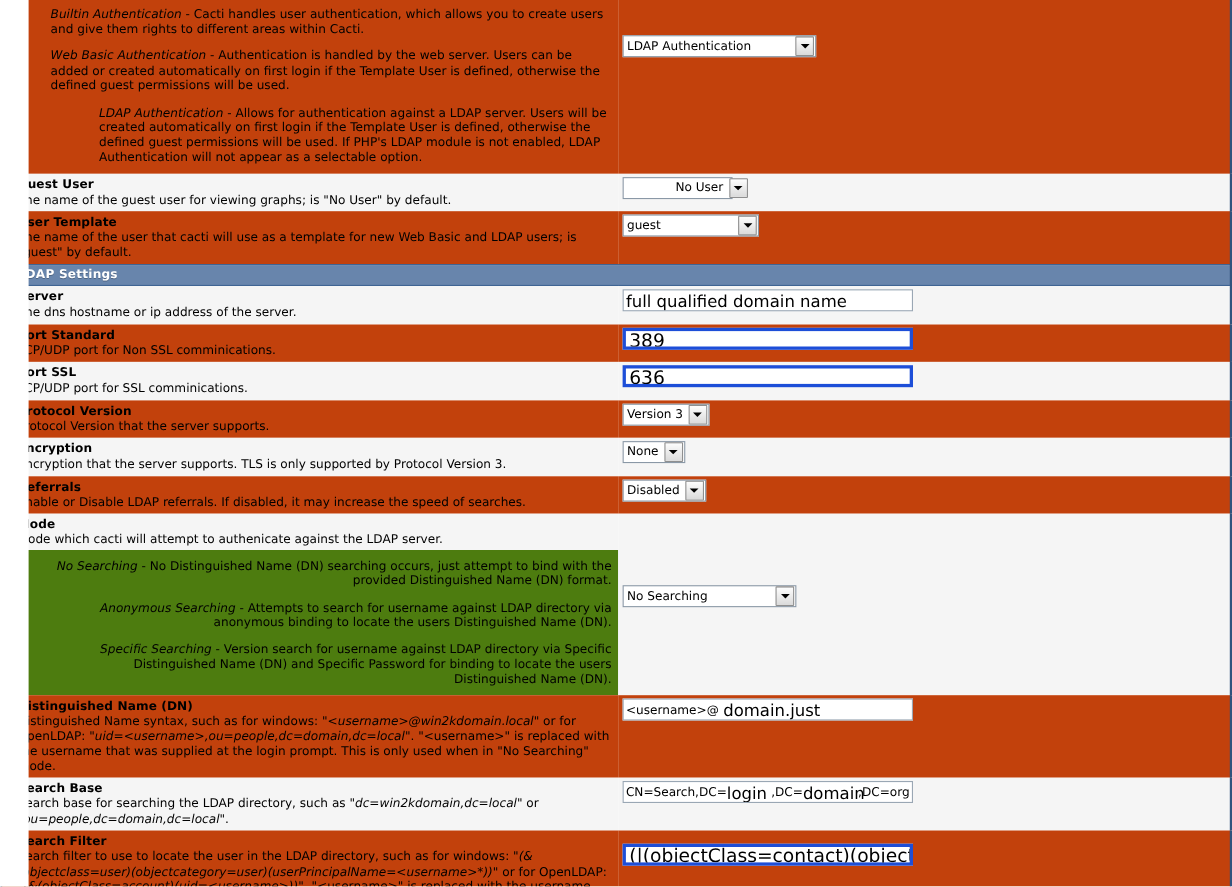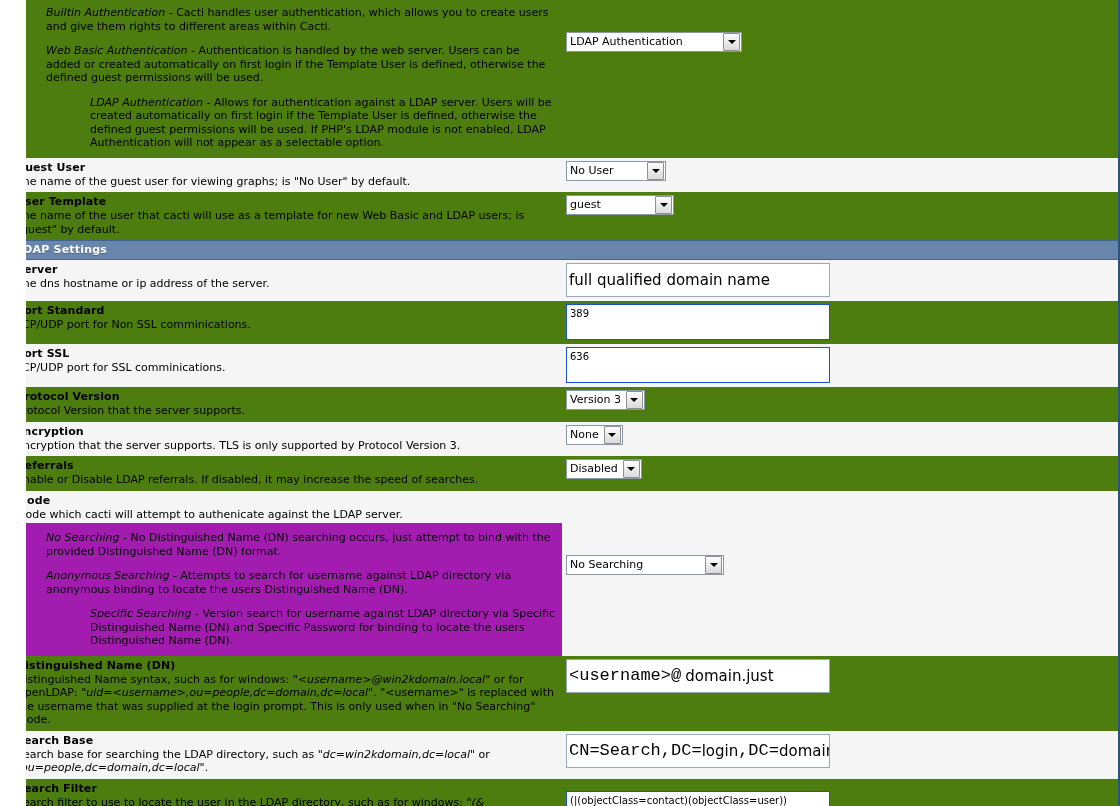--- a/index.html
+++ b/index.html
@@ -27,21 +27,21 @@
 
   table.settings {
     border-collapse: collapse;
     width: 1120px;
     table-layout: fixed;
     border-left: 2px solid #30537d;
     border-right: 2px solid #30537d;
     border-bottom: 2px solid #30537d;
     margin: 0;
   }
-  table.settings tr.row-alt td { background: #4d7c0f; }
+  table.settings tr.row-alt td { background: #c2410c; }
   table.settings tr.row-main td { background: #f5f5f5; }
 
   td.desc, td.ctl {
     vertical-align: top;
     padding: 0;
     font-size: 11px;
     color: #000000;
     line-height: 13.5px;
   }
   td.desc {
@@ -89,50 +89,49 @@
     padding: 2px 0 3px 14px;
     border-top: 1px solid #3f6493;
     border-bottom: 1px solid #3f6493;
     letter-spacing: 0.2px;
     text-shadow: 0 1px 0 rgba(0,0,0,0.25);
   }
 
   
   .txt {
     box-sizing: border-box;
-    height: 36px;
-    border: 1px solid #1d4ed8;
+    height: 20px;
+    border: 3px solid #1d4ed8;
     background: #ffffff;
     font-family: "DejaVu Sans", "Liberation Sans", sans-serif;
-    font-size: 10px;
+    font-size: 17px;
     color: #000000;
     padding: 1px 3px;
     outline: none;
     overflow: hidden;
     white-space: nowrap;
     display: block;
     line-height: 16px;
   }
   .txt.w-wide { width: 264px; }
 
   
   .mixed {
     box-sizing: border-box;
     height: 20px;
     border: 1px solid #9aa7b4;
     background: #ffffff;
-    padding: 16px 2px;
+    padding: 1px 2px;
     width: 264px;
     overflow: hidden;
     white-space: nowrap;
     display: flex;
-    align-items: center;
     line-height: 18px;
   }
-  .mixed .sm { font-size: 17px; font-family: Liberation Mono, monospace; }
+  .mixed .sm { font-size: 11px; }
   .mixed .lg { font-size: 15px; }
   .mixed .gap-a { display: inline-block; width: 52px; }
   .mixed .gap-b { display: inline-block; width: 4px; }
   .mixed .tight { margin-left: -6px; }
 
   
   .sel {
     display: inline-flex;
     align-items: center;
     box-sizing: border-box;
@@ -164,22 +163,22 @@
   .sel .arrow::after {
     content: "";
     border-left: 4px solid transparent;
     border-right: 4px solid transparent;
     border-top: 4px solid #000000;
     display: block;
   }
   .sel.auth { width: 176px; }
   .sel.auth .sel-label { flex: 1; }
   .sel.guest { width: 100px; }
-  .sel.guest .sel-label { flex: 1; }
-  .sel.tmpl { width: 108px; }
+  .sel.guest .sel-label { flex: 1; margin-left: 44px; }
+  .sel.tmpl { width: 124px; }
   .sel.tmpl .sel-label { flex: 1; }
   .sel.mode { width: 158px; }
   .sel.mode .sel-label { flex: 1; }
 </style>
 </head>
 <body>
 
 <div id="page">
   <div class="gutter"></div>
 
@@ -307,21 +306,21 @@
 
       <tr class="row-main">
         <td class="desc" style="padding-bottom:2px;">
           <div class="field-title">Mode</div>
           <div class="field-desc">Mode which cacti will attempt to authenicate against the LDAP server.</div>
         </td>
         <td class="ctl"></td>
       </tr>
 
       <tr class="row-main">
-        <td class="prose" style="background:#a21caf; padding-top:8px;">
+        <td class="prose" style="background:#4d7c0f; padding-top:8px;text-align:right;">
           <p><i class="it">No Searching</i><span> - No Distinguished Name (DN) searching occurs, just attempt to bind with the provided Distinguished Name (DN) format.</span></p>
           <p><i class="it">Anonymous Searching</i><span> - Attempts to search for username against LDAP directory via anonymous binding to locate the users Distinguished Name (DN).</span></p>
           <p><i class="it">Specific Searching</i><span> - Version search for username against LDAP directory via Specific Distinguished Name (DN) and Specific Password for binding to locate the users Distinguished Name (DN).</span></p>
         </td>
         <td class="ctl" style="padding-top:32px;">
           <span class="sel mode">
             <span class="sel-label">No Searching</span>
             <span class="arrow"></span>
           </span>
         </td>

